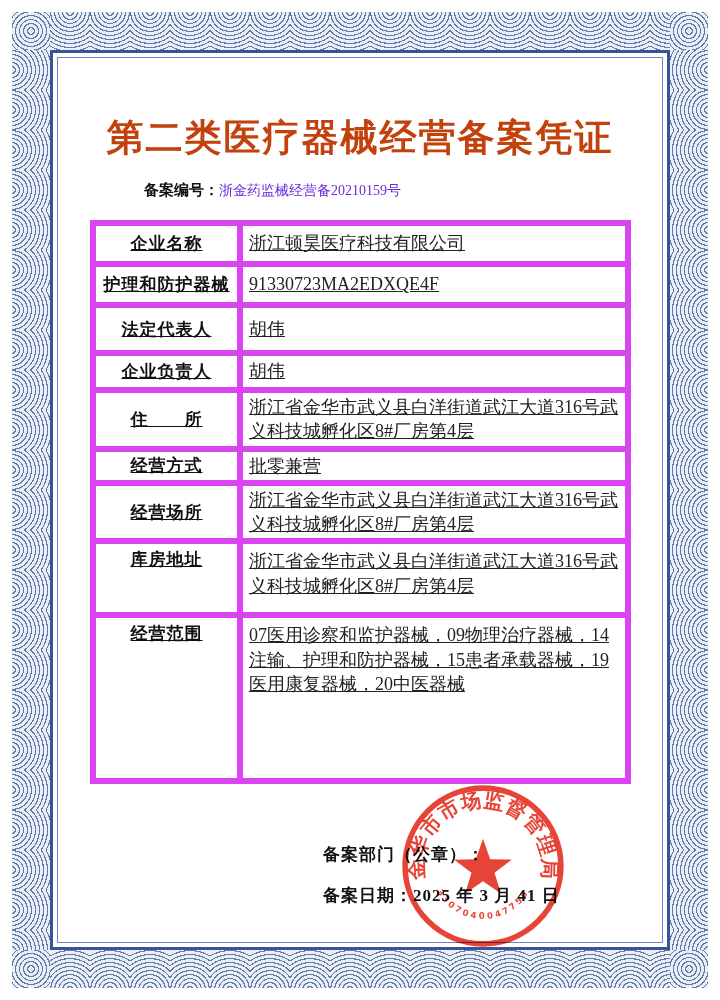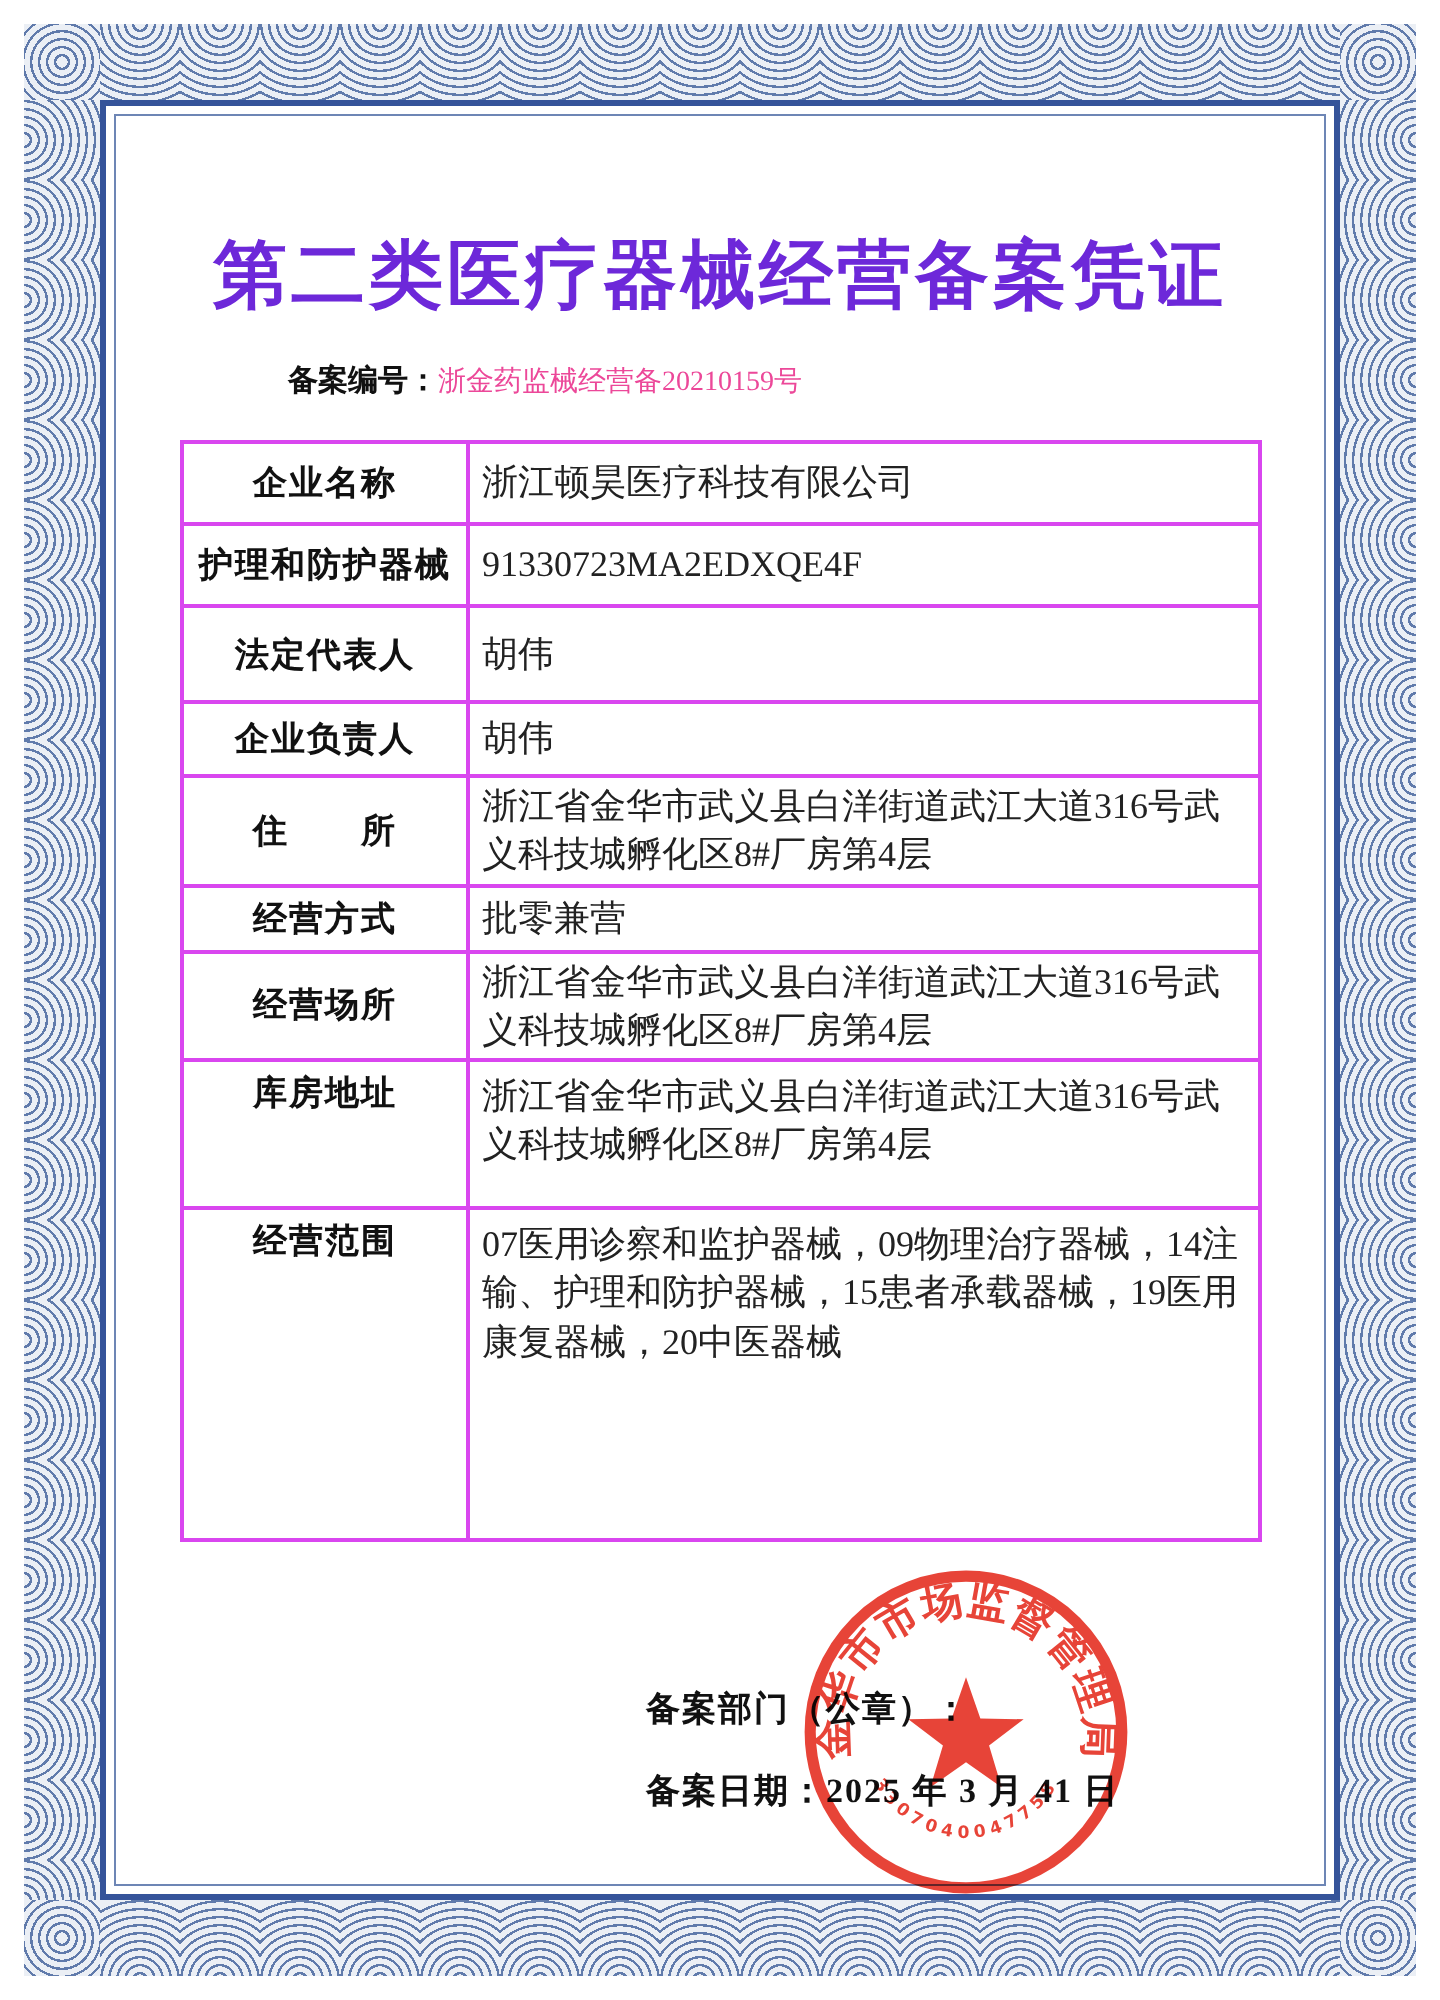--- a/index.html
+++ b/index.html
@@ -68,26 +68,26 @@
     rgba(255,255,255,0) 20px 22.8px, rgba(72,102,158,.85) 22.8px 24px,
     rgba(255,255,255,0) 24px 26.8px, rgba(72,102,158,.85) 26.8px 28px,
     rgba(255,255,255,0) 28px);}
   .corner-tl{top:12px;left:12px;} .corner-tr{top:12px;right:12px;}
   .corner-bl{bottom:12px;left:12px;} .corner-br{bottom:12px;right:12px;}
   
   .frame-outer{position:absolute;top:50px;left:50px;right:50px;bottom:50px;border:3px solid #35549a;background:#fff;}
   .frame-inner{position:absolute;top:57px;left:57px;right:57px;bottom:57px;border:1px solid #6d86b5;}
   
   .title{position:absolute;top:113px;left:60px;width:600px;text-align:center;
-    font-size:37px;font-weight:bold;color:#6d28d9;letter-spacing:2px;margin:0;}
+    font-size:37px;font-weight:bold;color:#c2410c;letter-spacing:2px;margin:0;}
   .record-line{position:absolute;top:181px;left:144px;font-size:14px;}
   .record-label{font-weight:bold;font-size:15px;color:#111;text-align:center;}
-  .record-value{font-size:14px;color:#ec4899;}
+  .record-value{font-size:14px;color:#6d28d9;}
   table.cert{position:absolute;top:220px;left:90px;width:541px;border-collapse:collapse;table-layout:fixed;}
-  table.cert td{border:2px solid #d946ef;}
+  table.cert td{border:6px solid #d946ef;text-decoration:underline;}
   td.lbl{width:137px;text-align:center;font-size:17px;font-weight:bold;color:#111;
     letter-spacing:1px;vertical-align:middle;padding:0 2px;}
   td.val{font-size:18px;color:#222;vertical-align:middle;padding:2px 6px;line-height:1.35;}
   tr.r1{height:41px;} tr.r2{height:41px;} tr.r3{height:48px;} tr.r4{height:37px;}
   tr.r5{height:40px;} tr.r6{height:33px;} tr.r7{height:34px;} tr.r8{height:74px;} tr.r9{height:166px;}
   tr.top-align td{vertical-align:top;}
   tr.top-align td.lbl{padding-top:4px;}
   tr.top-align td.val{padding-top:5px;}
   .footer-dept{position:absolute;top:843px;left:323px;font-size:17px;font-weight:bold;color:#111;letter-spacing:1px;}
   .footer-date{position:absolute;top:884px;left:323px;font-size:17px;font-weight:bold;color:#111;letter-spacing:1px;}

